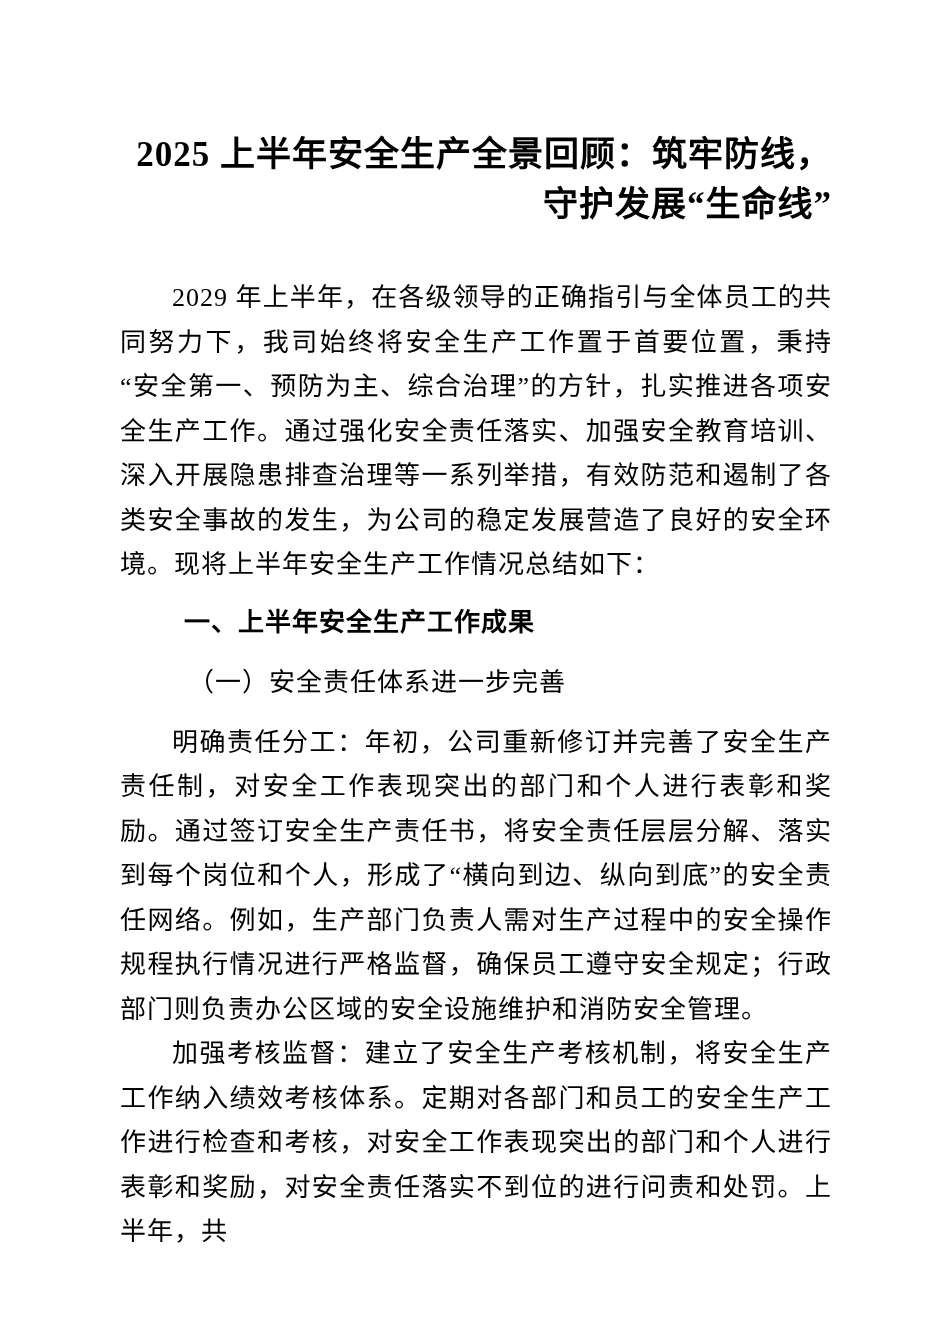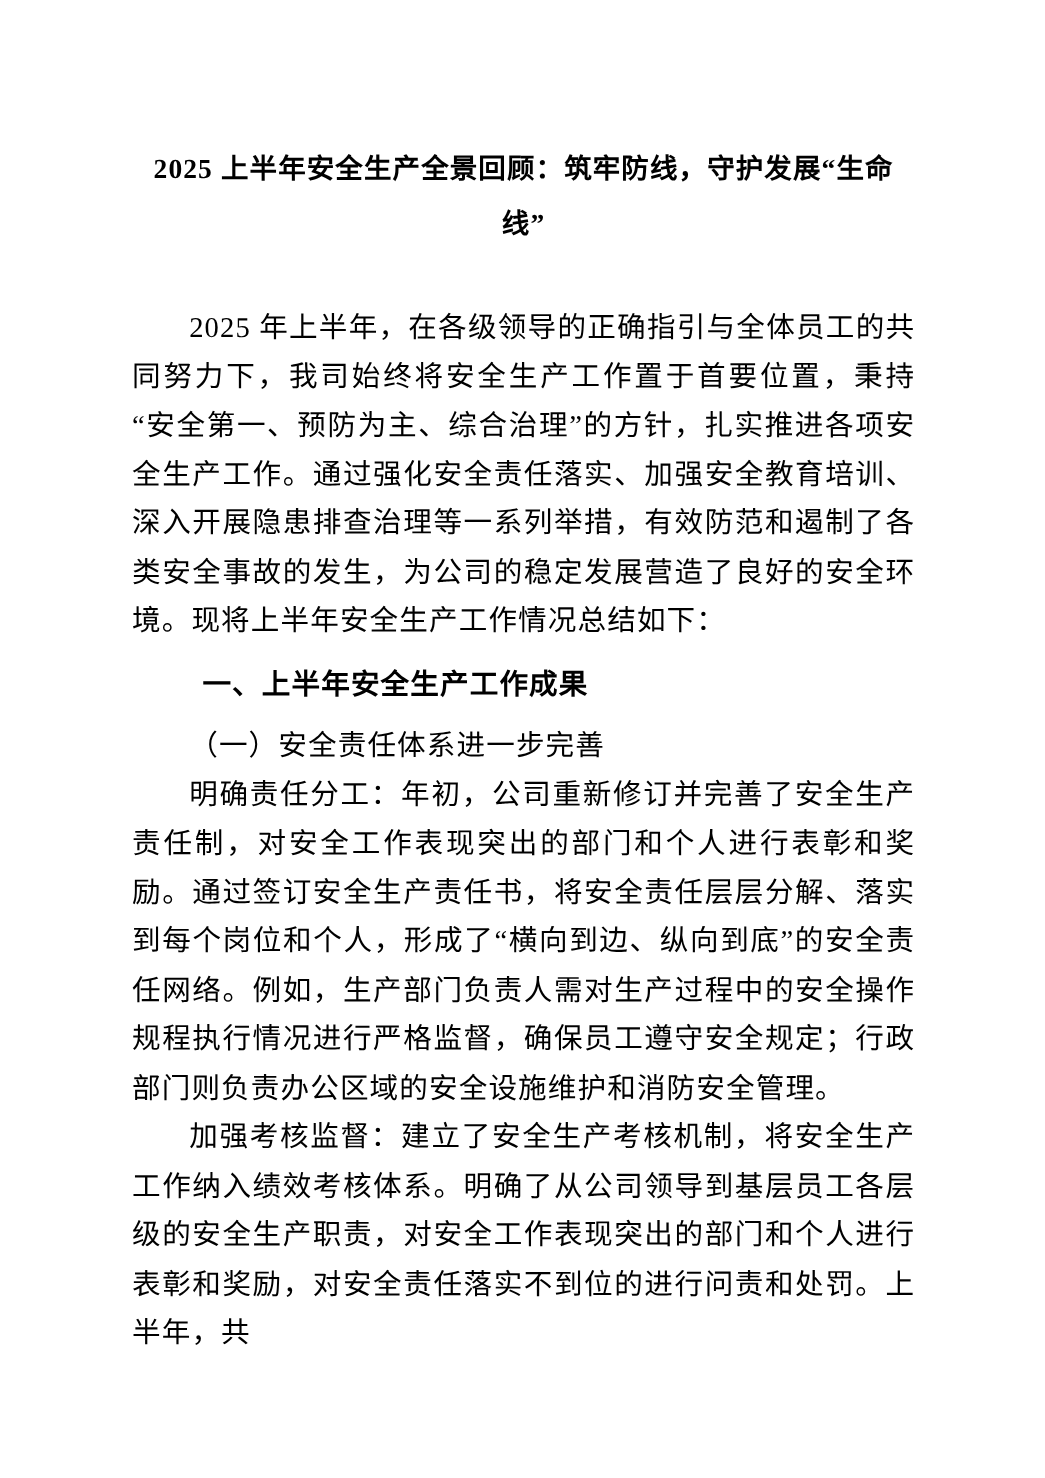--- a/index.html
+++ b/index.html
@@ -14,23 +14,23 @@
     margin: 0 auto;
     background: #ffffff;
     color: #000000;
     box-sizing: border-box;
     padding: 130px 118px 0 120px;
     overflow: hidden;
   }
   .doc-title {
     font-family: "Liberation Serif", "DejaVu Serif", serif;
     font-weight: 700;
-    font-size: 25px;
+    font-size: 35px;
     line-height: 50px;
-    text-align: center;
+    text-align: right;
     margin: 0 0 46px 0;
     letter-spacing: 1px;
   }
   .para {
     font-family: "Liberation Serif", "DejaVu Serif", serif;
     font-weight: 400;
     font-size: 26px;
     line-height: 44.5px;
     text-align: justify;
     text-justify: inter-ideograph;
@@ -47,33 +47,33 @@
     letter-spacing: 1px;
     margin: 12px;
   }
   .heading-2 {
     font-family: "DejaVu Serif", "Liberation Serif", serif;
     font-weight: 500;
     font-size: 26px;
     line-height: 44.5px;
     text-indent: 2em;
     letter-spacing: 1px;
-    margin: 0;
+    margin: 16px;
   }
 </style>
 </head>
 <body>
 
 <div class="page">
 
   <h1 class="doc-title">2025 上半年安全生产全景回顾：筑牢防线，守护发展“生命线”</h1>
 
-  <p class="para">2025 年上半年，在各级领导的正确指引与全体员工的共同努力下，我司始终将安全生产工作置于首要位置，秉持“安全第一、预防为主、综合治理”的方针，扎实推进各项安全生产工作。通过强化安全责任落实、加强安全教育培训、深入开展隐患排查治理等一系列举措，有效防范和遏制了各类安全事故的发生，为公司的稳定发展营造了良好的安全环境。现将上半年安全生产工作情况总结如下：</p>
+  <p class="para">2029 年上半年，在各级领导的正确指引与全体员工的共同努力下，我司始终将安全生产工作置于首要位置，秉持“安全第一、预防为主、综合治理”的方针，扎实推进各项安全生产工作。通过强化安全责任落实、加强安全教育培训、深入开展隐患排查治理等一系列举措，有效防范和遏制了各类安全事故的发生，为公司的稳定发展营造了良好的安全环境。现将上半年安全生产工作情况总结如下：</p>
 
   <h2 class="heading-1">一、上半年安全生产工作成果</h2>
 
   <h3 class="heading-2">（一）安全责任体系进一步完善</h3>
 
   <p class="para">明确责任分工：年初，公司重新修订并完善了安全生产责任制，对安全工作表现突出的部门和个人进行表彰和奖励。通过签订安全生产责任书，将安全责任层层分解、落实到每个岗位和个人，形成了“横向到边、纵向到底”的安全责任网络。例如，生产部门负责人需对生产过程中的安全操作规程执行情况进行严格监督，确保员工遵守安全规定；行政部门则负责办公区域的安全设施维护和消防安全管理。</p>
 
-  <p class="para">加强考核监督：建立了安全生产考核机制，将安全生产工作纳入绩效考核体系。明确了从公司领导到基层员工各层级的安全生产职责，对安全工作表现突出的部门和个人进行表彰和奖励，对安全责任落实不到位的进行问责和处罚。上半年，共</p>
+  <p class="para">加强考核监督：建立了安全生产考核机制，将安全生产工作纳入绩效考核体系。定期对各部门和员工的安全生产工作进行检查和考核，对安全工作表现突出的部门和个人进行表彰和奖励，对安全责任落实不到位的进行问责和处罚。上半年，共</p>
 
 </div>
 
 </body></html>

